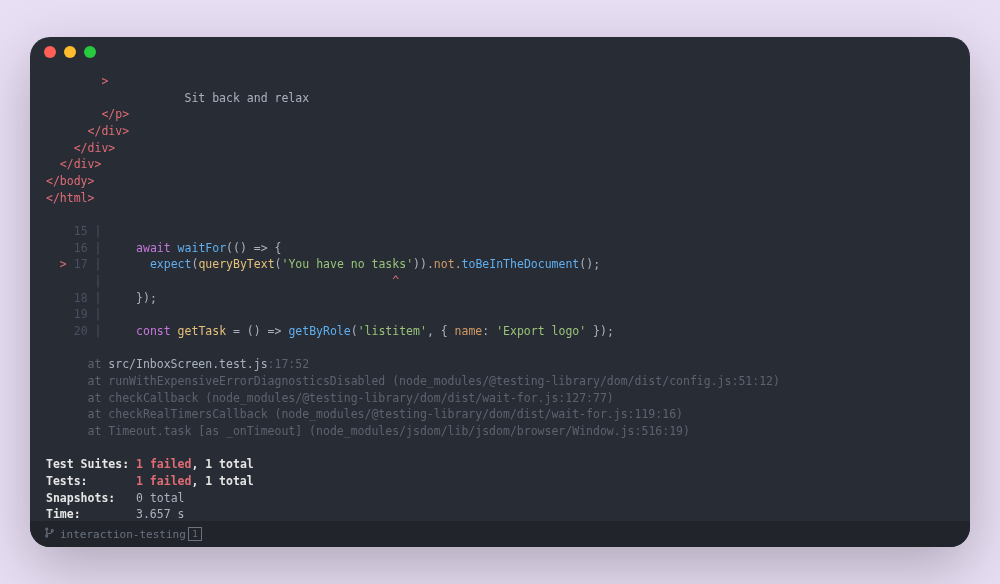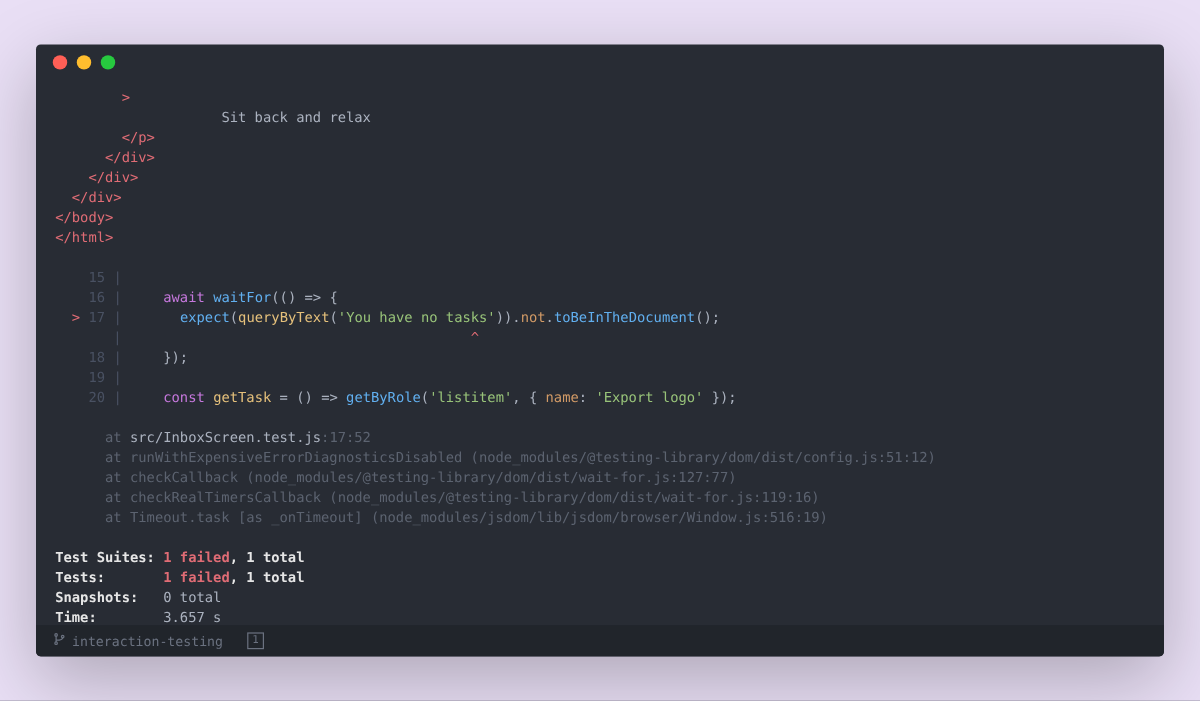--- a/index.html
+++ b/index.html
@@ -9,21 +9,21 @@
     align-items: center;
     justify-content: center;
     width: 1000px;
     height: 584px;
     font-family: 'SF Mono', 'Menlo', 'Consolas', monospace;
   }
   .terminal-window {
     width: 940px;
     height: 510px;
     background: #282c34;
-    border-radius: 4px;
+    border-radius: 20px;
     box-shadow: 0 20px 60px rgba(0,0,0,0.25);
     display: flex;
     flex-direction: column;
     overflow: hidden;
   }
   .titlebar {
     height: 30px;
     display: flex;
     align-items: center;
     padding: 0 14px;
@@ -48,21 +48,21 @@
     background: #21252b;
     display: flex;
     align-items: center;
     justify-content: space-between;
     padding: 0 14px;
     font-size: 11px;
     color: #6b7280;
     flex-shrink: 0;
   }
   .statusbar-left, .statusbar-right { display: flex; align-items: center; gap: 6px; }
-  .statusbar-right { gap: 20px; }
+  .statusbar-right { gap: 2px; }
   .folder-icon { width: 12px; height: 9px; background: #6b7280; border-radius: 1px; position: relative; }
   .folder-icon::before { content:''; position:absolute; top:-2px; left:0; width:5px; height:2px; background:#6b7280; border-radius:1px 1px 0 0; }
   .branch-icon svg { width: 11px; height: 11px; }
   .tab-count { display:inline-flex; align-items:center; justify-content:center; width:14px; height:14px; border:1px solid #6b7280; font-size:9px; color:#6b7280; }
   .tag { color: #e06c75; }
   .code-kw { color: #c678dd; }
   .code-fn { color: #61afef; }
   .code-id { color: #e5c07b; }
   .code-str { color: #98c379; }
   .code-punc { color: #abb2bf; }

